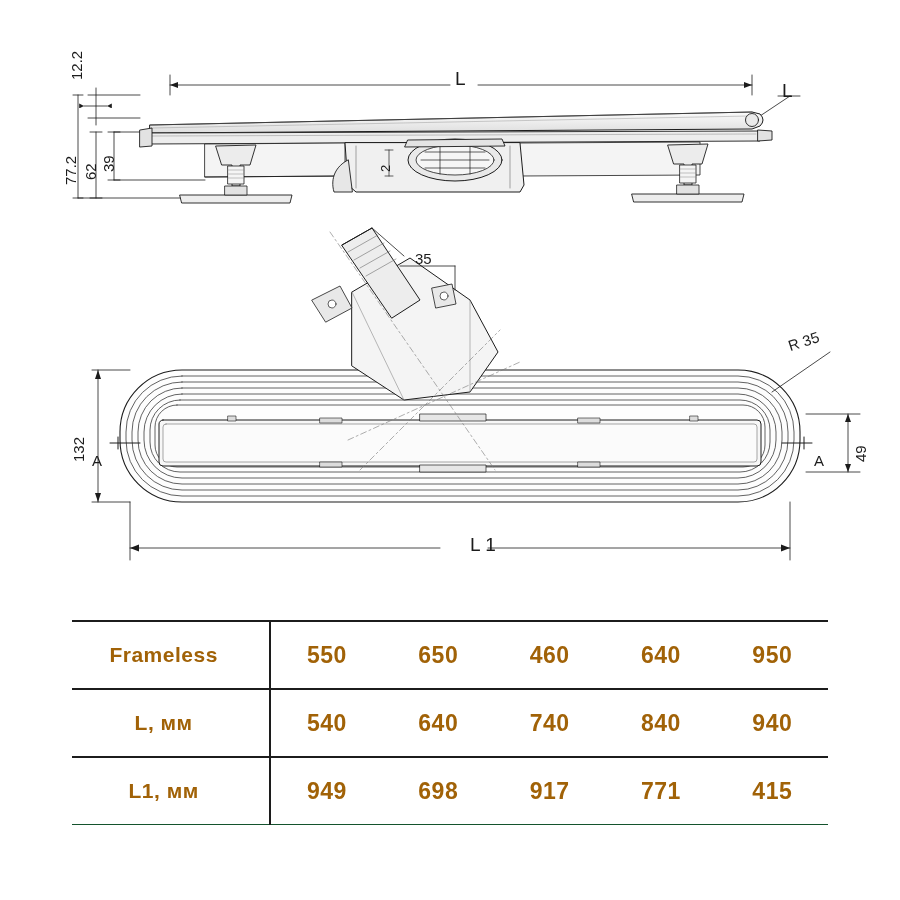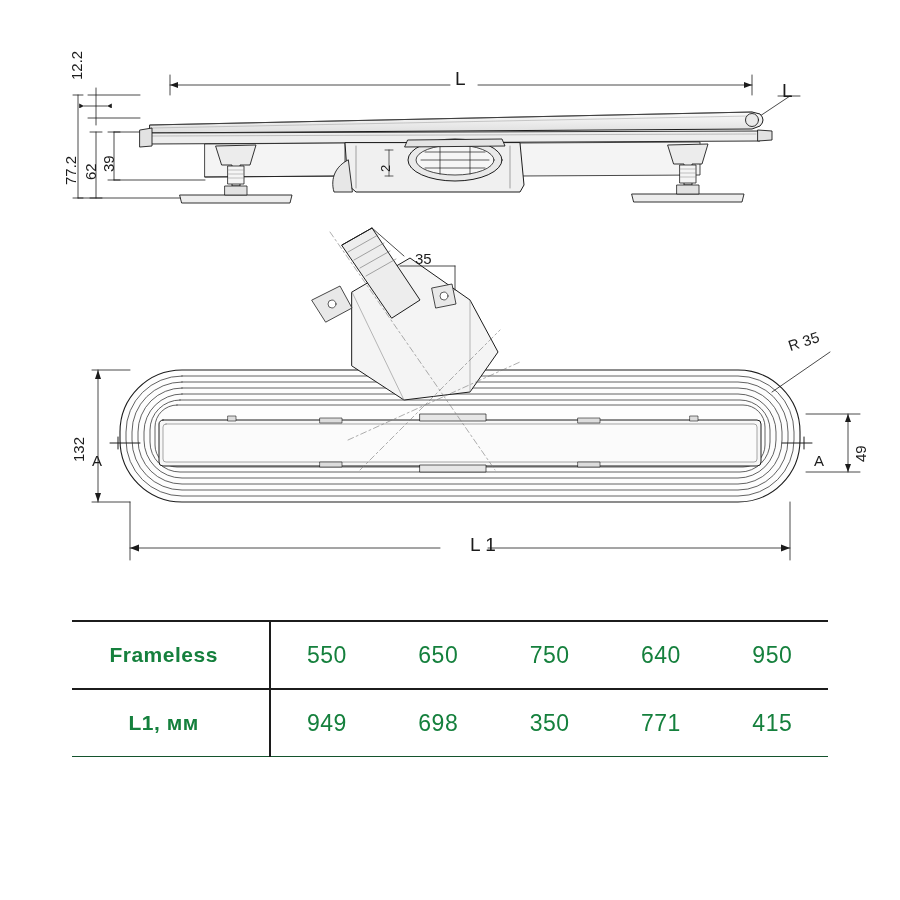--- a/index.html
+++ b/index.html
@@ -36,21 +36,21 @@
     border-collapse: collapse;
     font-family: "Liberation Sans", sans-serif;
   }
   .spec-table td {
     border: 0;
     padding: 0;
     height: 66px;
     text-align: center;
     vertical-align: middle;
     font-size: 23px;
-    color: #15803d;
+    color: #a16207;
     letter-spacing: 0.5px;
     margin-top: 21px;
   }
   .spec-table td.rowhead {
     width: 186px;
     font-weight: bold;
     font-size: 21px;
     text-align: center;
     padding-right: 14px;
   }
@@ -61,21 +61,21 @@
     border-bottom: 2px solid #1c1c1c;
   }
   .spec-table tr:first-child {
     border-top: 2px solid #1c1c1c;
   }
   .spec-table tr:last-child {
     border-bottom: 1px solid #14532d;
   }
   .spec-table td.val {
     width: 114px;
-    font-weight: normal;
+    font-weight: bold;
   }
   
   .dim {
     position: absolute;
     font-family: "Liberation Sans", sans-serif;
     font-size: 15px;
     color: #1c1c1c;
     white-space: nowrap;
   }
   .dim.small { font-size: 13px; }
@@ -319,28 +319,36 @@
   <div class="dim big" style="left:446px; top:534px;margin-left:24px;">L 1</div>
   <div class="dim" style="left:92px; top:452px;">A</div>
   <div class="dim" style="left:814px; top:452px;">A</div>
 
   <table class="spec-table">
     <tbody>
       <tr>
         <td class="rowhead">Frameless</td>
         <td class="val">550</td>
         <td class="val">650</td>
-        <td class="val">750</td>
+        <td class="val">460</td>
         <td class="val">640</td>
         <td class="val">950</td>
+      </tr>
+      <tr>
+        <td class="rowhead">L, мм</td>
+        <td class="val">540</td>
+        <td class="val">640</td>
+        <td class="val">740</td>
+        <td class="val">840</td>
+        <td class="val">940</td>
       </tr>
       <tr>
         <td class="rowhead">L1, мм</td>
         <td class="val">949</td>
         <td class="val">698</td>
-        <td class="val">350</td>
+        <td class="val">917</td>
         <td class="val">771</td>
         <td class="val">415</td>
       </tr>
     </tbody>
   </table>
 
 </div>
 
 </body></html>

